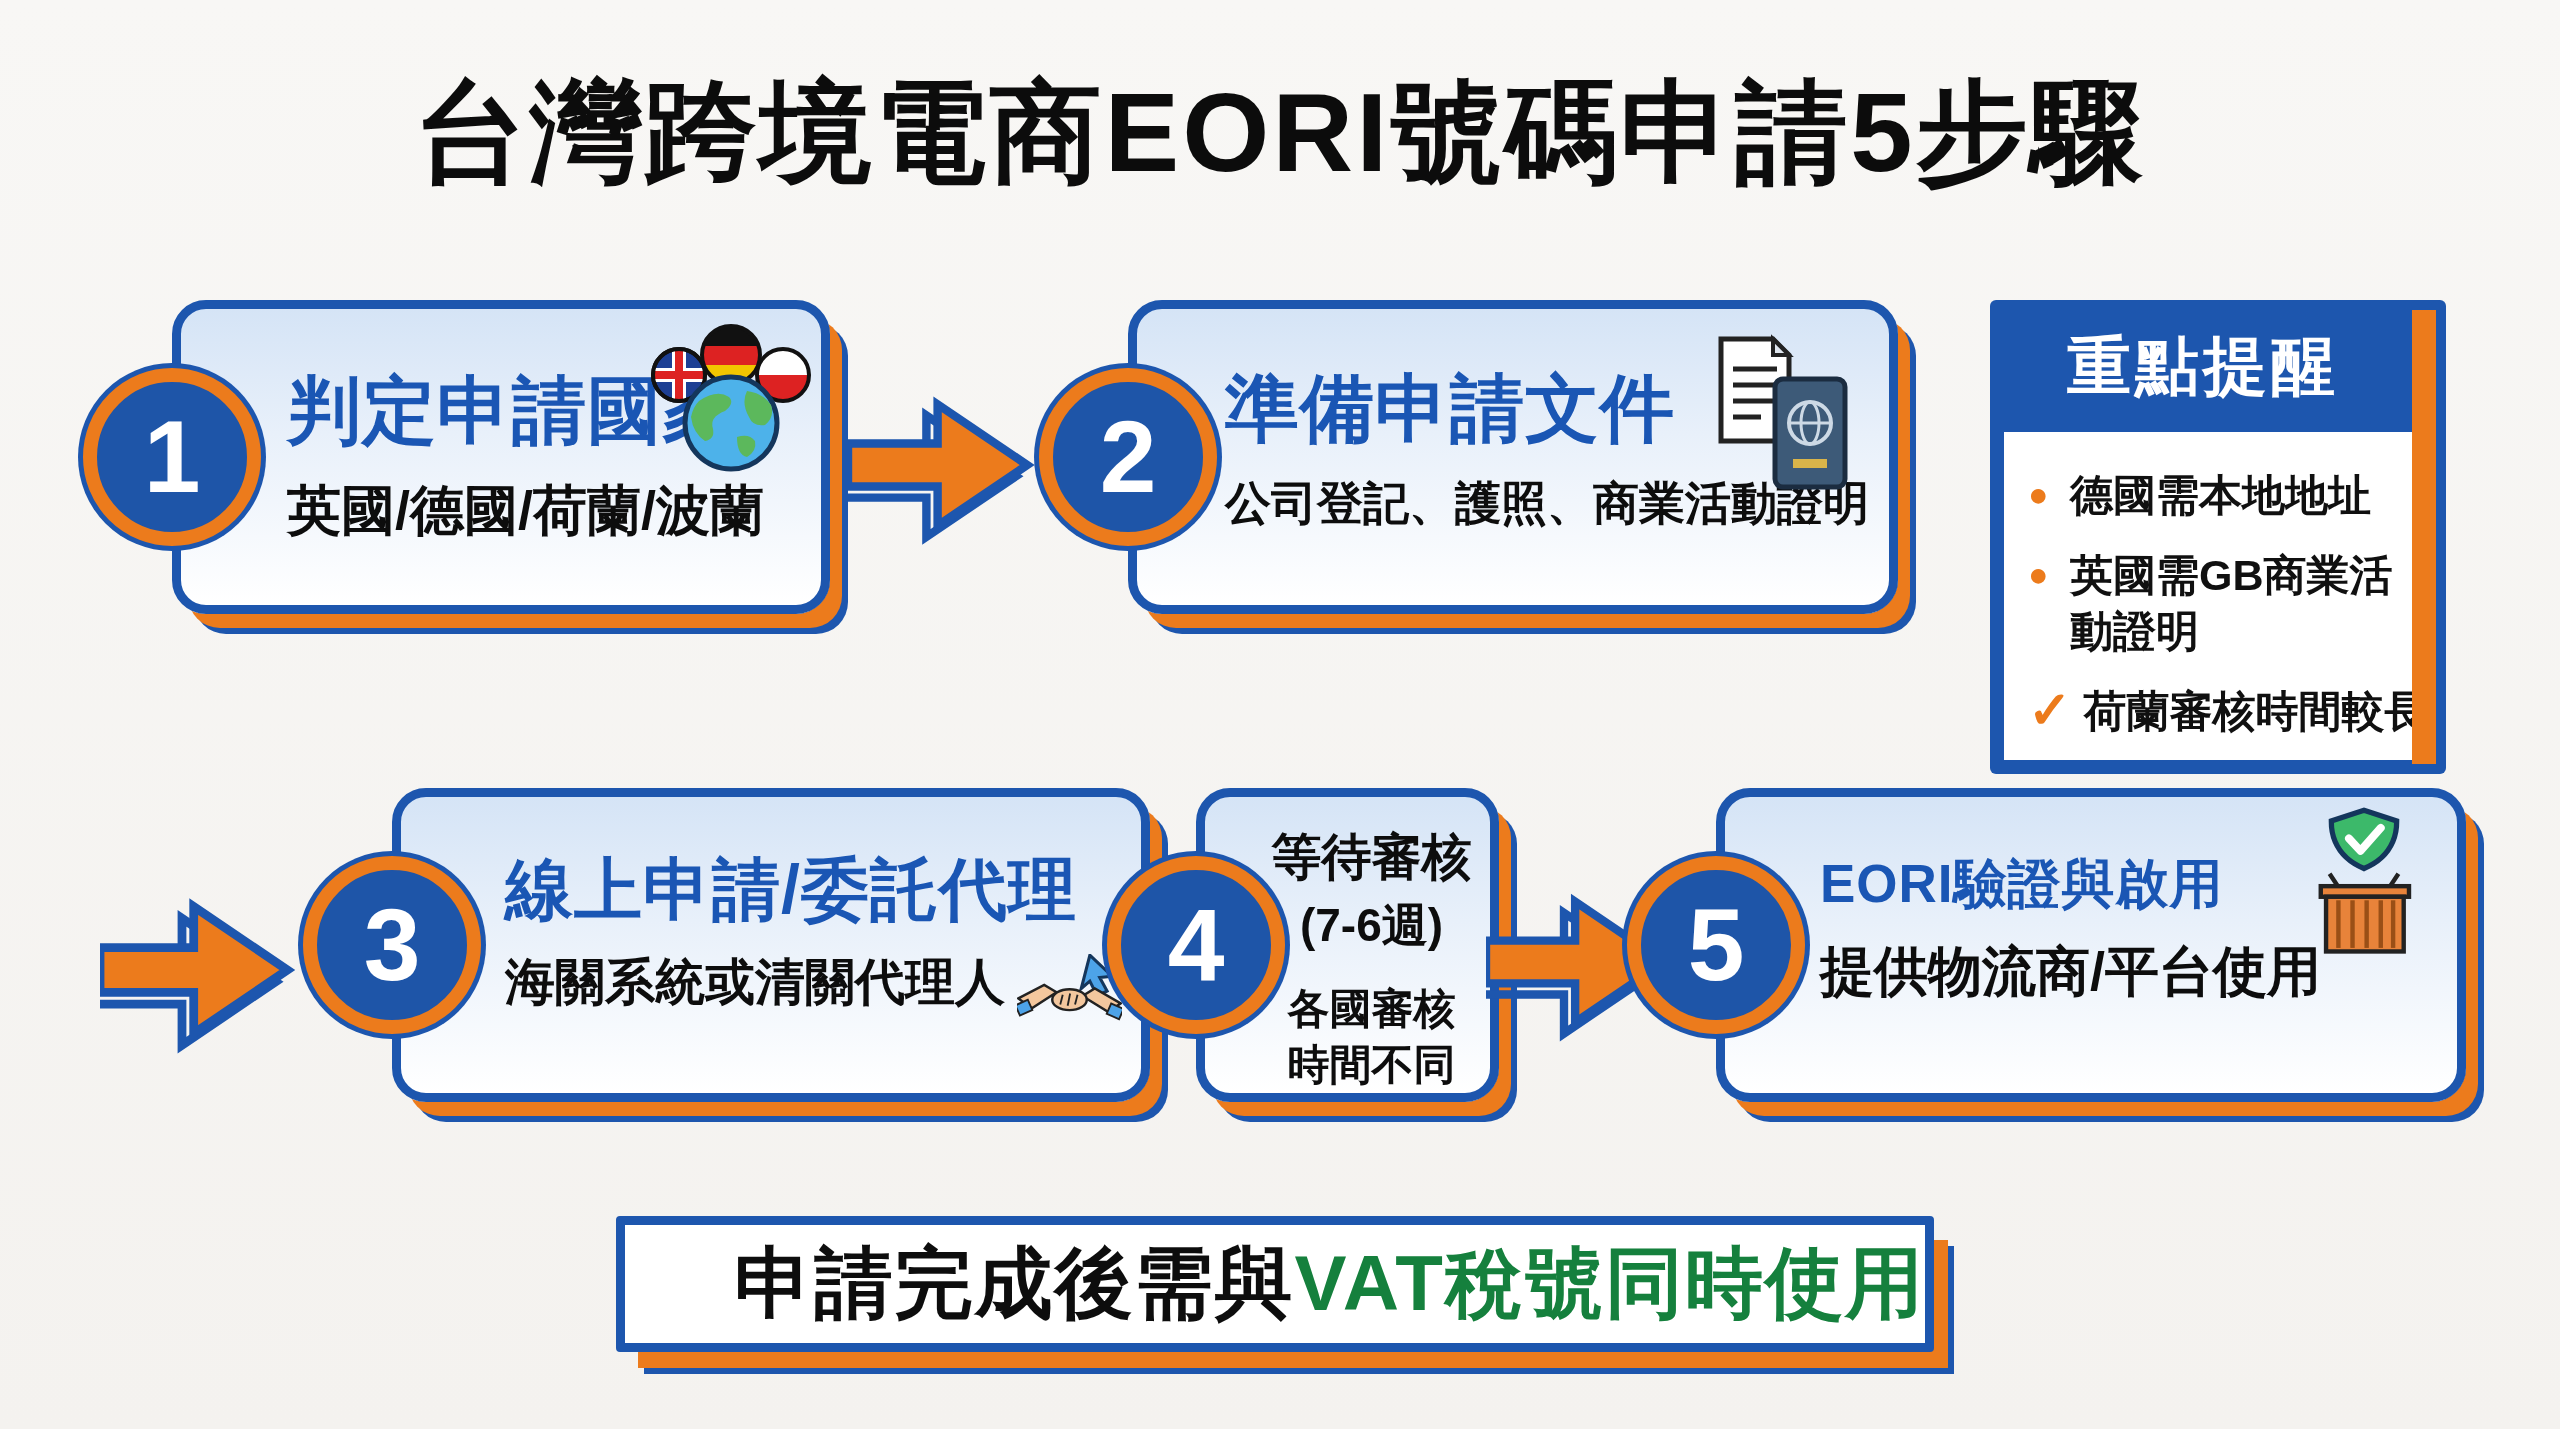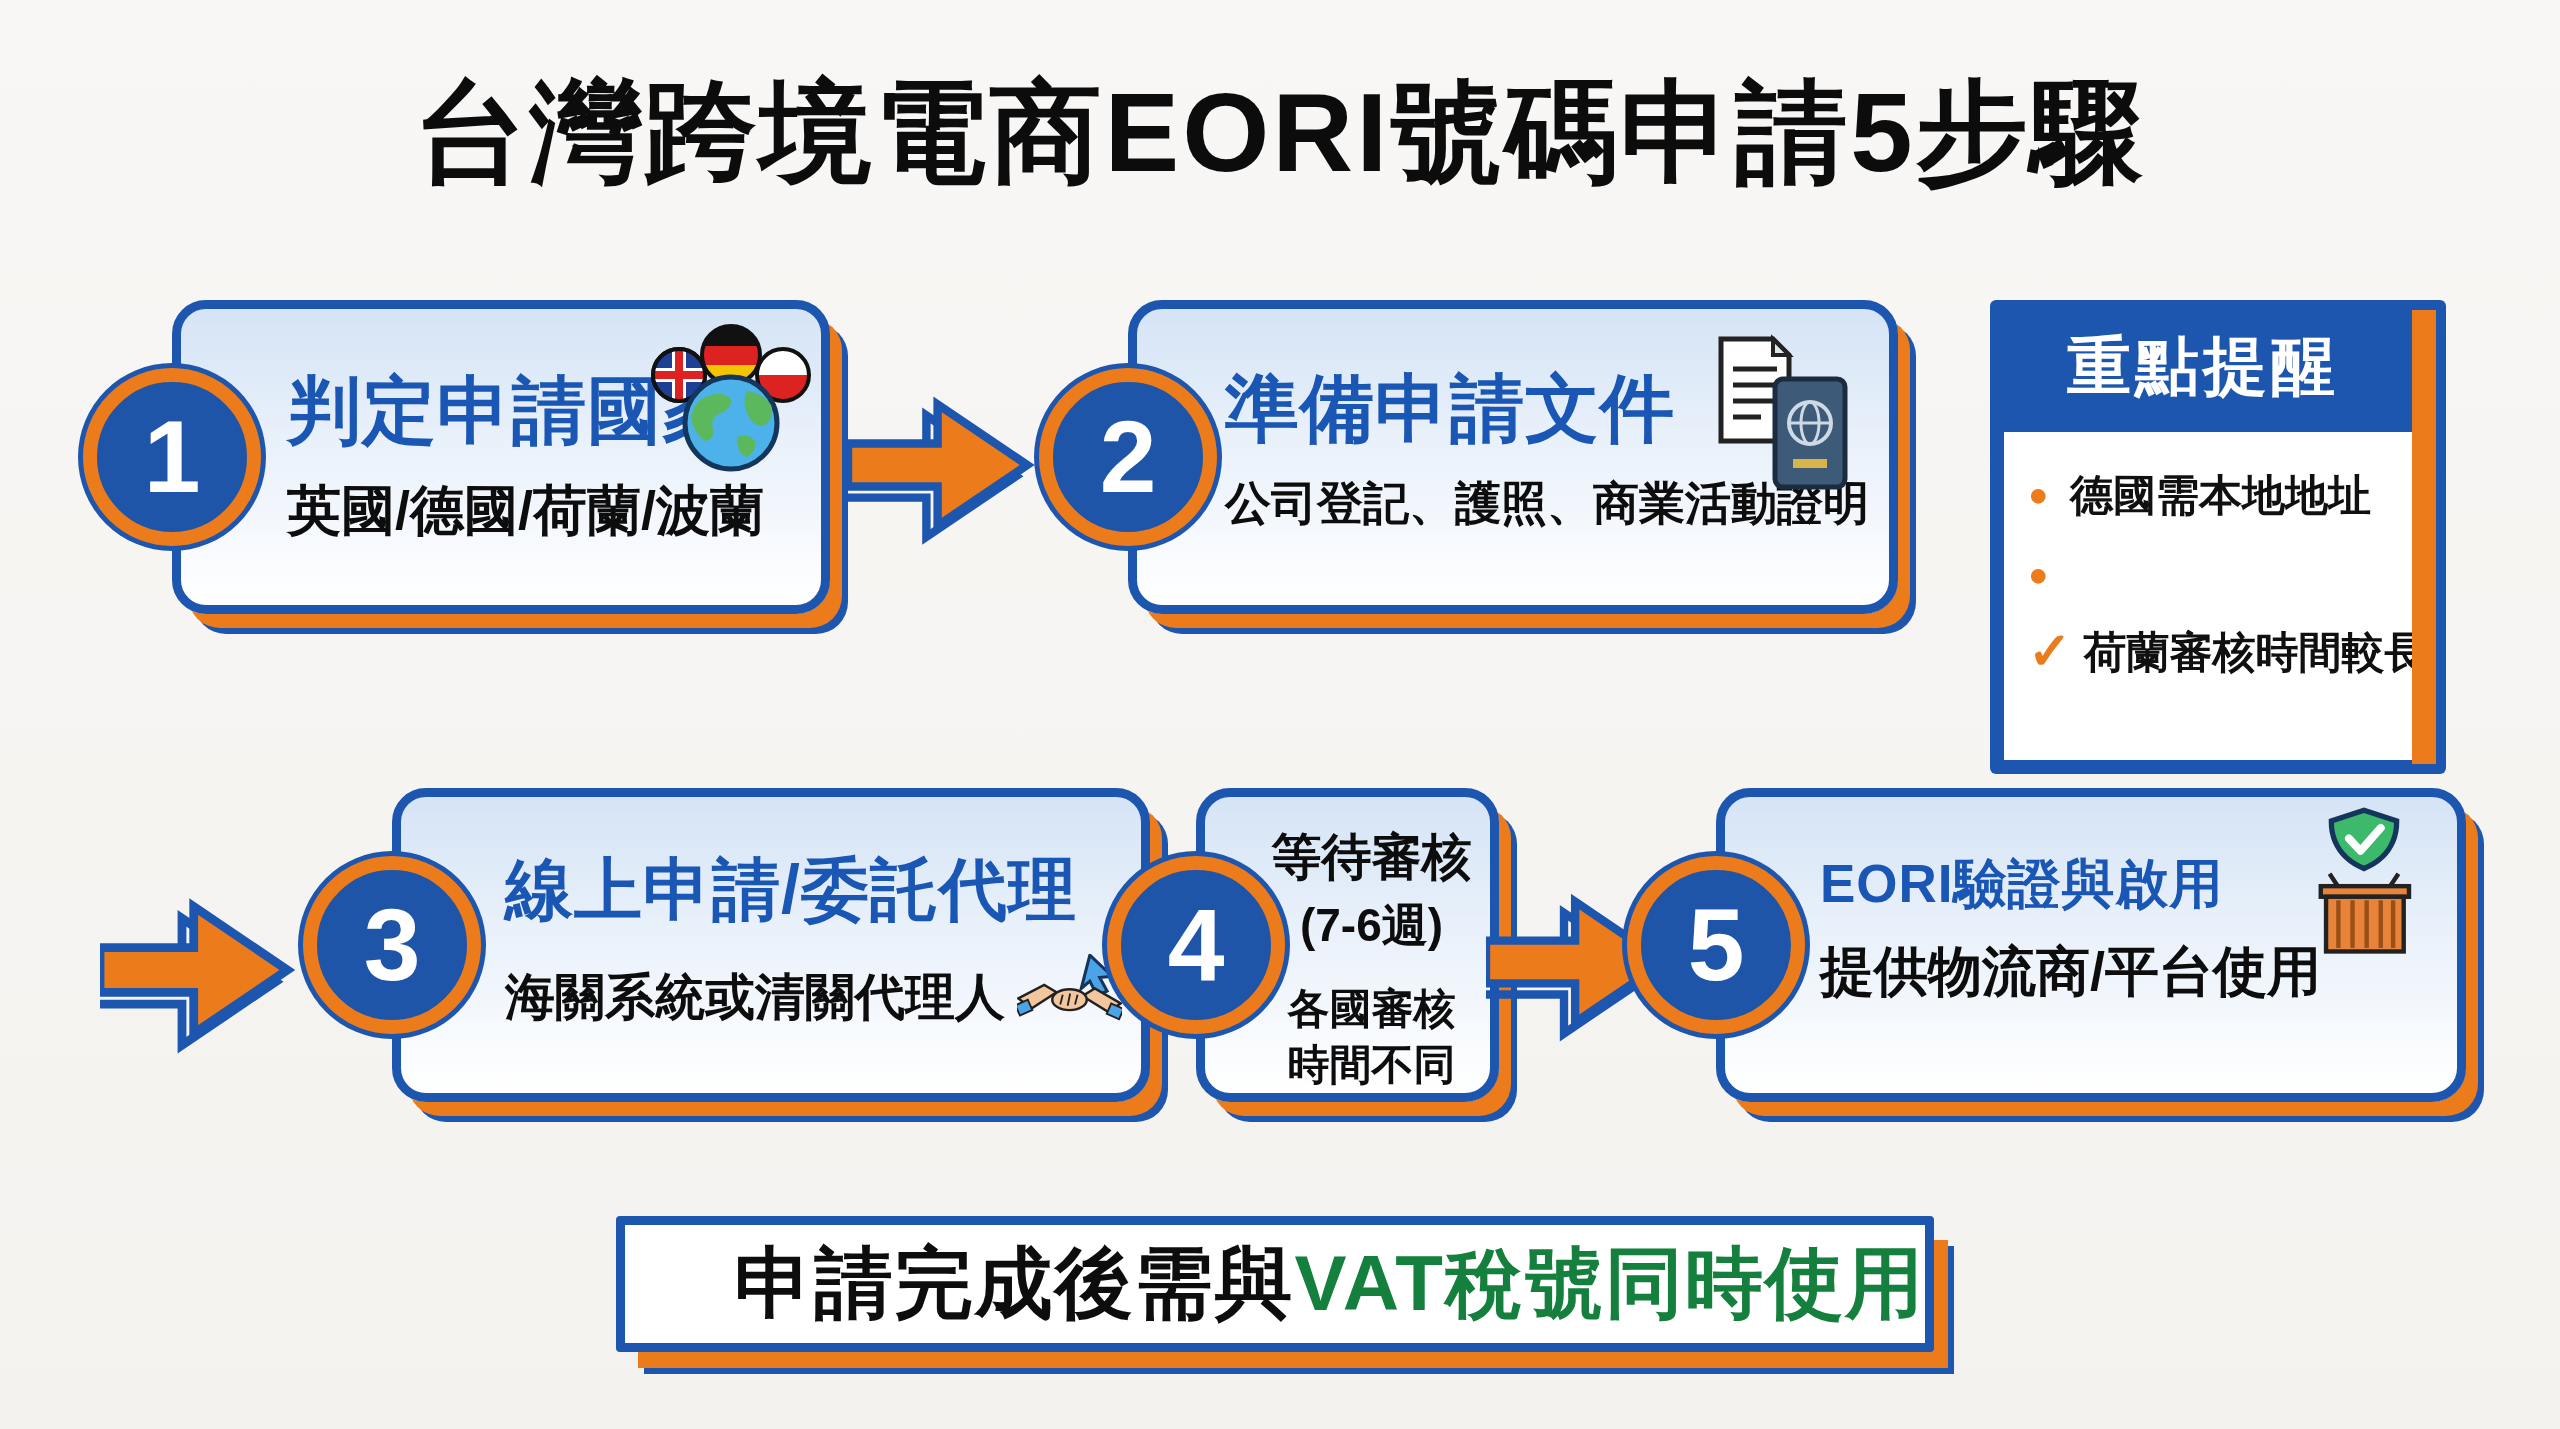--- a/index.html
+++ b/index.html
@@ -37,21 +37,21 @@
     box-sizing:border-box;padding:36px 14px 12px 24px;}
   .panel-stripe{position:absolute;right:10px;top:10px;bottom:10px;width:24px;background:#ec7b1c;z-index:2;}
   .reminder-item{display:flex;gap:12px;margin-bottom:24px;font-size:43px;font-weight:800;color:#101010;line-height:1.3;}
   .reminder-item .marker{color:#ec7b1c;flex:0 0 30px;font-size:34px;line-height:1.55;}
   .reminder-item .marker.check{font-size:52px;line-height:1.0;font-weight:900;}
   .reminder-item.nowrap .txt{white-space:nowrap;}
 
   #box3{left:392px;top:788px;width:740px;height:296px;}
   #box3 .content{left:104px;top:56px;}
   #box3 .box-title{font-size:68px;}
-  #box3 .box-sub{font-size:50px;display:flex;align-items:center;gap:12px;}
+  #box3 .box-sub{font-size:50px;display:flex;gap:12px;}
 
   #box4{left:1196px;top:788px;width:285px;height:296px;}
   .waiting{position:absolute;inset:0;display:flex;flex-direction:column;align-items:center;justify-content:flex-end;
     padding-left:54px;padding-right:6px;color:#0d0d0d;}
   .w1{font-size:50px;font-weight:900;white-space:nowrap;}
   .w2{font-size:46px;font-weight:900;white-space:nowrap;margin-top:4px;}
   .w3{font-size:42px;font-weight:800;white-space:nowrap;margin-top:24px;}
   .w4{font-size:42px;font-weight:800;white-space:nowrap;}
 
   #box5{left:1716px;top:788px;width:732px;height:296px;}
@@ -167,20 +167,21 @@
   <div id="panel">
     <div class="panel-stripe"></div>
     <div class="panel-header">重點提醒</div>
     <div class="panel-body">
       <div class="reminder-item">
         <span class="marker">●</span>
         <span class="txt">德國需本地地址</span>
       </div>
       <div class="reminder-item">
         <span class="marker">●</span>
+        <span class="txt">英國需GB商業活動證明</span>
       </div>
       <div class="reminder-item nowrap">
         <span class="marker check">✓</span>
         <span class="txt">荷蘭審核時間較長</span>
       </div>
     </div>
   </div>
 
   <div class="arrow" id="arrow2">
     <svg viewBox="0 0 210 170">

